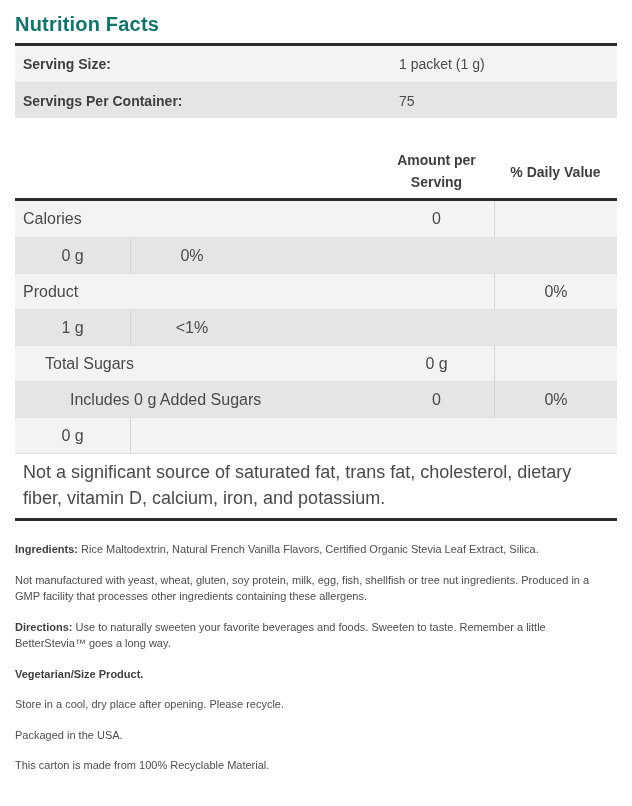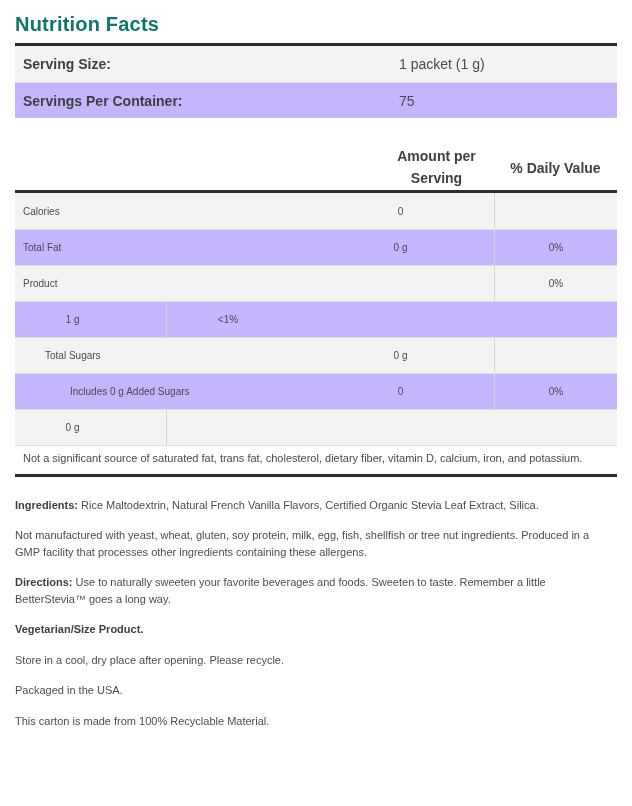--- a/index.html
+++ b/index.html
@@ -13,54 +13,54 @@
 
   .page-title {
     font-size: 20px; font-weight: 700; color: #0f766e;
     margin: 13px 0 8px 0; line-height: 1.1; letter-spacing: 0.2px;
   }
 
   .thick-top { border-top: 3px solid #2c2c2c; }
   .thick-bottom { border-bottom: 3px solid #2c2c2c; }
 
   .row-light { background: #f3f3f3; }
-  .row-dark  { background: #c4b5fd; }
+  .row-dark  { background: #e5e5e5; }
 
   
   .s-row {
     display: flex; align-items: center; height: 36px;
     padding: 0 8px; font-size: 14px; justify-content: center;
   }
   .s-row + .s-row { border-top: 1px solid #dedede; }
   .s-label { flex: 1; font-weight: 700; color: #3f3f3f; }
   .s-value { width: 210px; color: #4a4a4a; }
 
   
   .hdr-row {
-    display: flex; align-items: center; height: 72px;
+    display: flex; align-items: center; height: 80px;
     padding-top: 28px; font-size: 14px; font-weight: 700; color: #3f3f3f;
   }
   .hdr-spacer { flex: 1; }
   .hdr-amount { width: 115px; text-align: center; line-height: 1.55; }
   .hdr-daily  { width: 123px; text-align: center; }
 
   
-  .n-row { display: flex; align-items: stretch; min-height: 36px; font-size: 10px; color: #4a4a4a; gap: 36px; }
+  .n-row { display: flex; align-items: stretch; min-height: 36px; font-size: 16px; color: #4a4a4a; }
   .n-row + .n-row, .note-row { border-top: 1px solid #e0e0e0; }
   .n-name { flex: 1; display: flex; align-items: center; padding-left: 8px; }
   .n-name.indent-1 { padding-left: 30px; }
   .n-name.indent-2 { padding-left: 55px; }
   .n-amount { width: 115px; display: flex; align-items: center; justify-content: center; }
   .n-daily {
     width: 123px; display: flex; align-items: center; justify-content: center;
     border-left: 1px solid #d5d5d5;
   }
 
   .note-row {
-    background: #ffffff; font-size: 11px; color: #4a4a4a;
+    background: #ffffff; font-size: 18px; color: #4a4a4a;
     padding: 5px 8px 7px 8px; line-height: 1.45;
   }
 
   
   .info-block { margin-top: 20px; }
   .info-block p {
     font-size: 11px; line-height: 1.5; color: #4d4d4d;
     margin-bottom: 14px;
   }
   .info-block p strong { color: #3f3f3f; }
@@ -92,21 +92,20 @@
 
     <div class="thick-top thick-bottom">
 
       <div class="n-row row-light">
         <div class="n-name">Calories</div>
         <div class="n-amount">0</div>
         <div class="n-daily"></div>
       </div>
 
       <div class="n-row row-dark">
-        <div class="n-name">Total Fat</div>
         <div class="n-amount">0 g</div>
         <div class="n-daily">0%</div>
       </div>
 
       <div class="n-row row-light">
         <div class="n-name">Product</div>
         <div class="n-daily">0%</div>
       </div>
 
       <div class="n-row row-dark">

